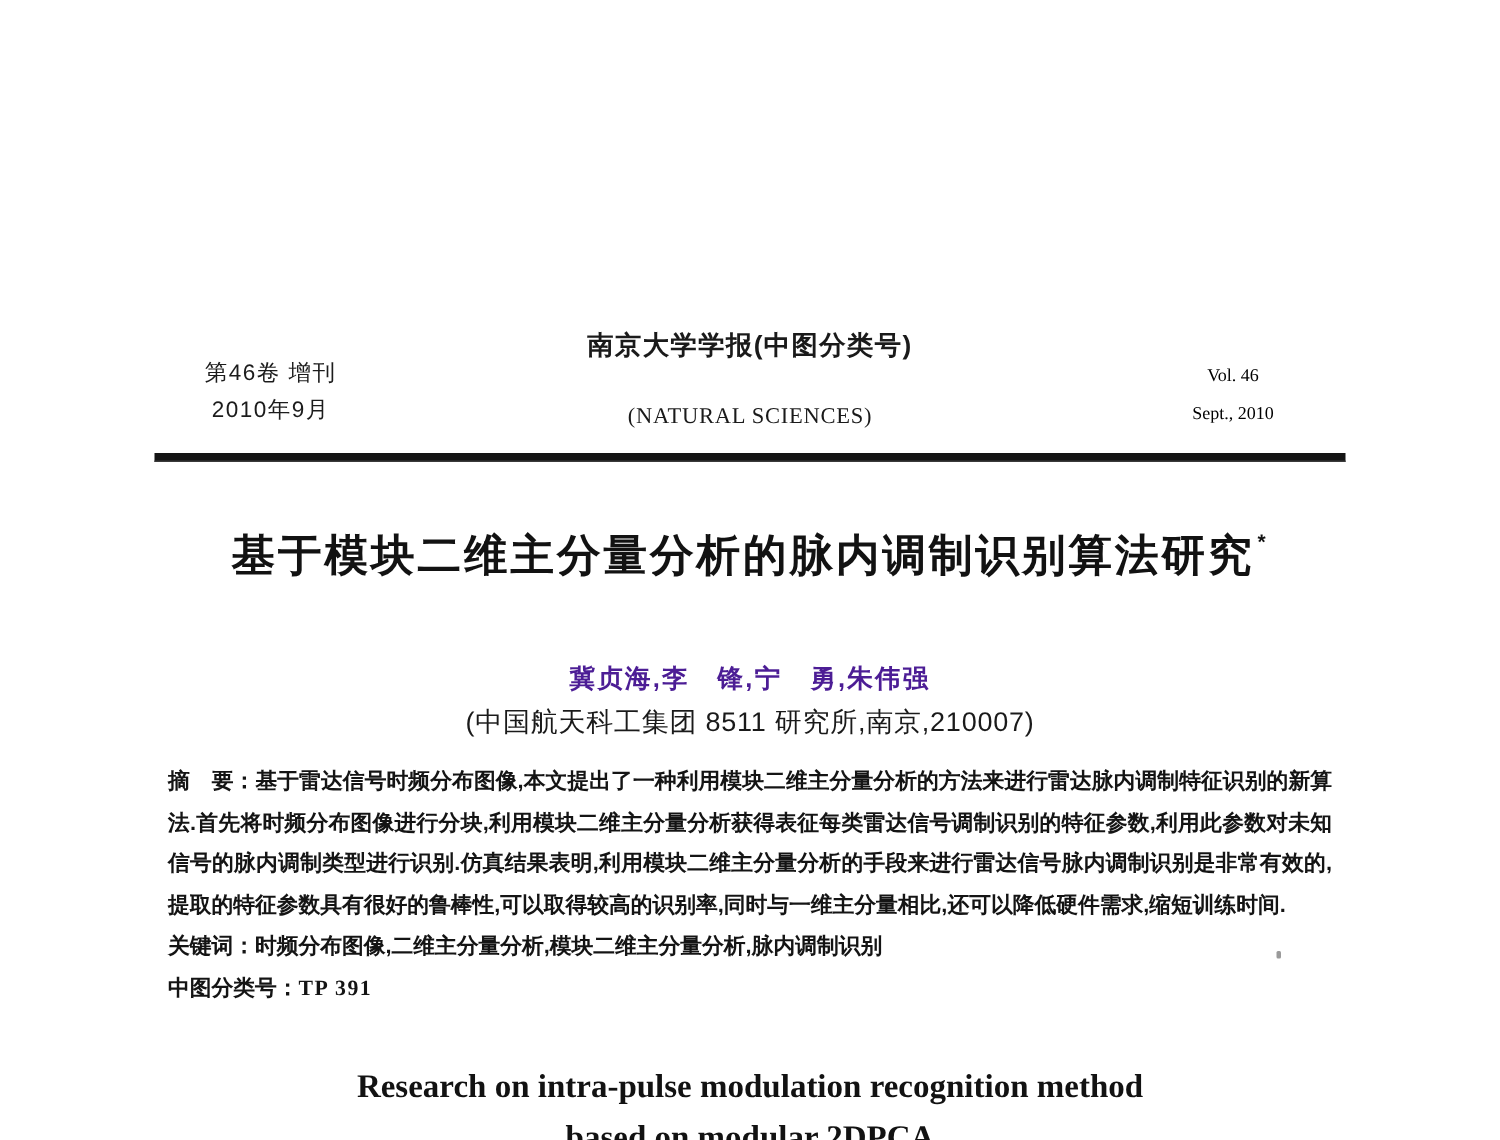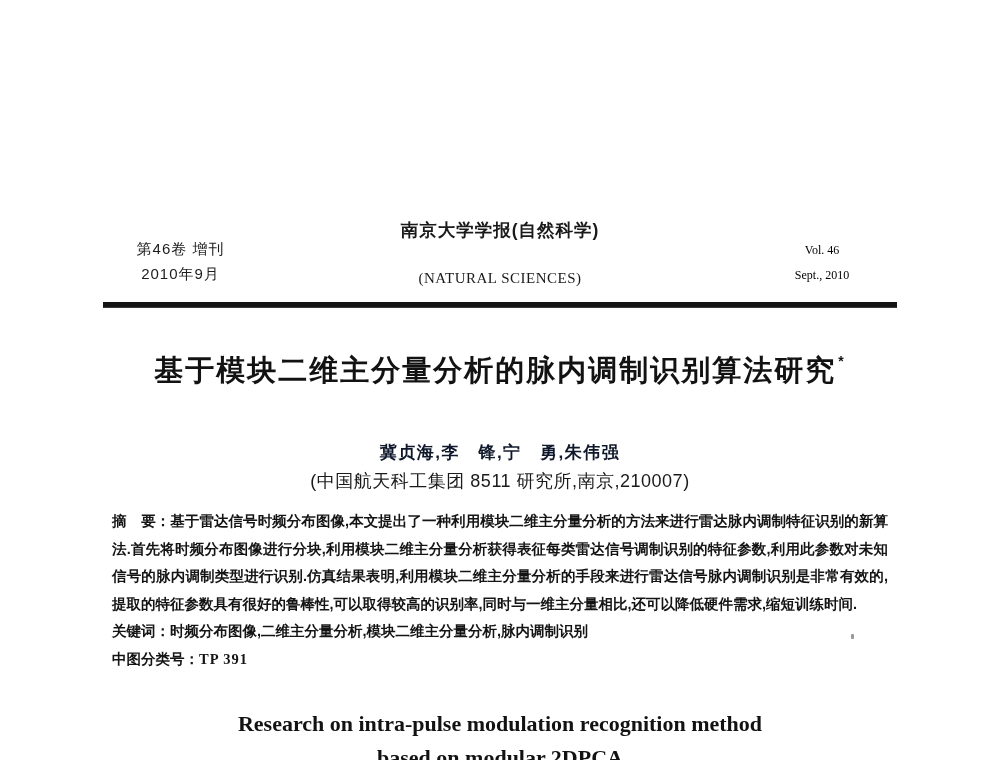--- a/index.html
+++ b/index.html
@@ -100,21 +100,21 @@
   }
   .authors {
     position: absolute;
     left: 0;
     width: 100%;
     top: 441px;
     text-align: center;
     font-size: 17px;
     font-weight: 600;
     letter-spacing: 1.5px;
-    color: #0f172a;
+    color: #4c1d95;
   }
   .affiliation {
     position: absolute;
     left: 0;
     width: 100%;
     top: 469px;
     text-align: center;
     font-size: 18px;
     font-weight: 500;
     letter-spacing: 0.5px;
@@ -177,21 +177,21 @@
 <body>
 
 <div class="page">
 
   <div class="mast-left">
     <div>第46卷 增刊</div>
     <div>2010年9月</div>
   </div>
 
   <div class="mast-center">
-    <div class="cn">南京大学学报(自然科学)</div>
+    <div class="cn">南京大学学报(中图分类号)</div>
     <div class="en-sub">(NATURAL SCIENCES)</div>
   </div>
 
   <div class="mast-right">
     <div>Vol. 46</div>
     <div>Sept., 2010</div>
   </div>
 
   <div class="header-rule"></div>
 

